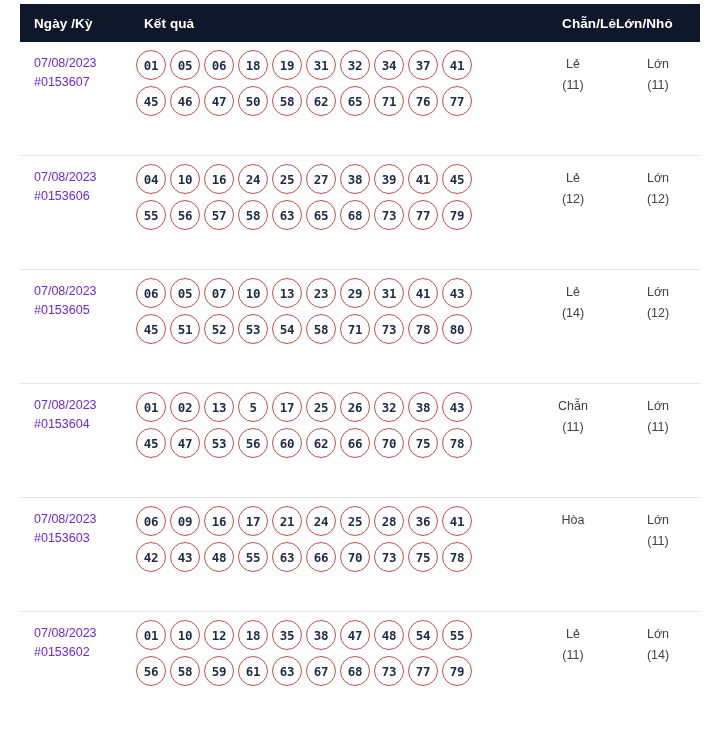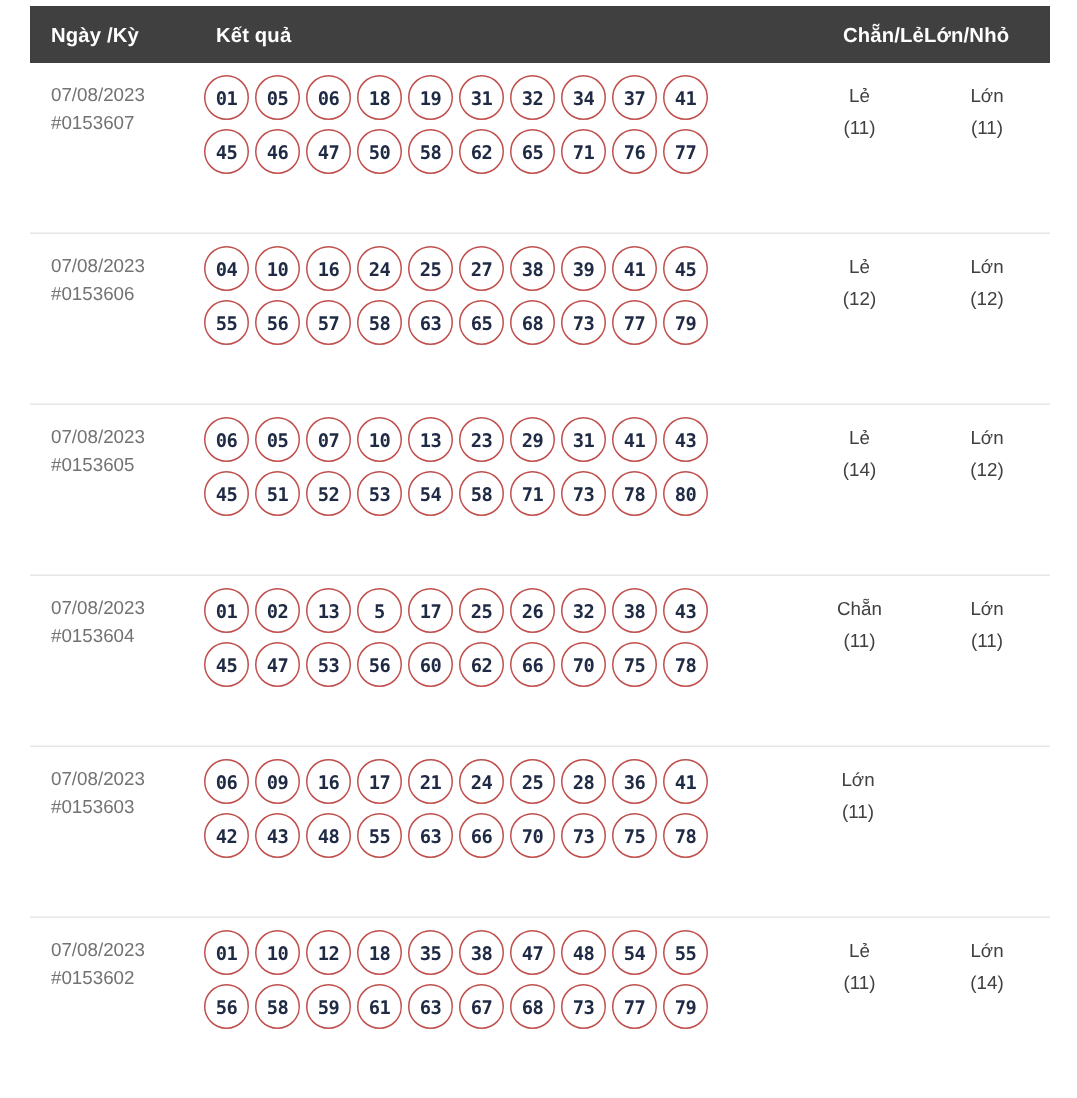--- a/index.html
+++ b/index.html
@@ -26,21 +26,21 @@
     left: 20px;
     top: 4px;
     width: 680px;
   }
 
   
   .thead {
     display: flex;
     align-items: center;
     height: 38px;
-    background: #404040;
+    background: #0f172a;
   }
   .th {
     color: #ffffff;
     font-size: 13.5px;
     font-weight: bold;
     letter-spacing: 0.1px;
     white-space: nowrap;
   }
   .col-date   { width: 110px; padding-left: 14px; box-sizing: border-box; }
   .col-result { width: 400px; padding-left: 14px; box-sizing: border-box; }
@@ -55,21 +55,21 @@
     min-height: 114px;
     box-sizing: border-box;
   }
   .trow:last-child { border-bottom: none; }
 
   .cell-date {
     width: 110px;
     padding-left: 14px;
     padding-top: 12px;
     box-sizing: border-box;
-    color: #737373;
+    color: #6d28d9;
     font-size: 12.5px;
     line-height: 19px;
   }
   .cell-date .d-date { display: block; }
   .cell-date .d-id   { display: block; }
 
   .cell-result {
     width: 400px;
     padding-left: 6px;
     padding-top: 8px;
@@ -310,20 +310,23 @@
               <div class="ball">48</div>
               <div class="ball">55</div>
               <div class="ball">63</div>
               <div class="ball">66</div>
               <div class="ball">70</div>
               <div class="ball">73</div>
               <div class="ball">75</div>
               <div class="ball">78</div>
             </div>
           </div>
+          <div class="cell-parity">
+            <span class="val-main">Hòa</span>
+          </div>
           <div class="cell-size">
             <span class="val-main">Lớn</span>
             <span class="val-count">(11)</span>
           </div>
         </div>
         <div class="trow">
           <div class="cell-date">
             <span class="d-date">07/08/2023</span>
             <span class="d-id">#0153602</span>
           </div>

